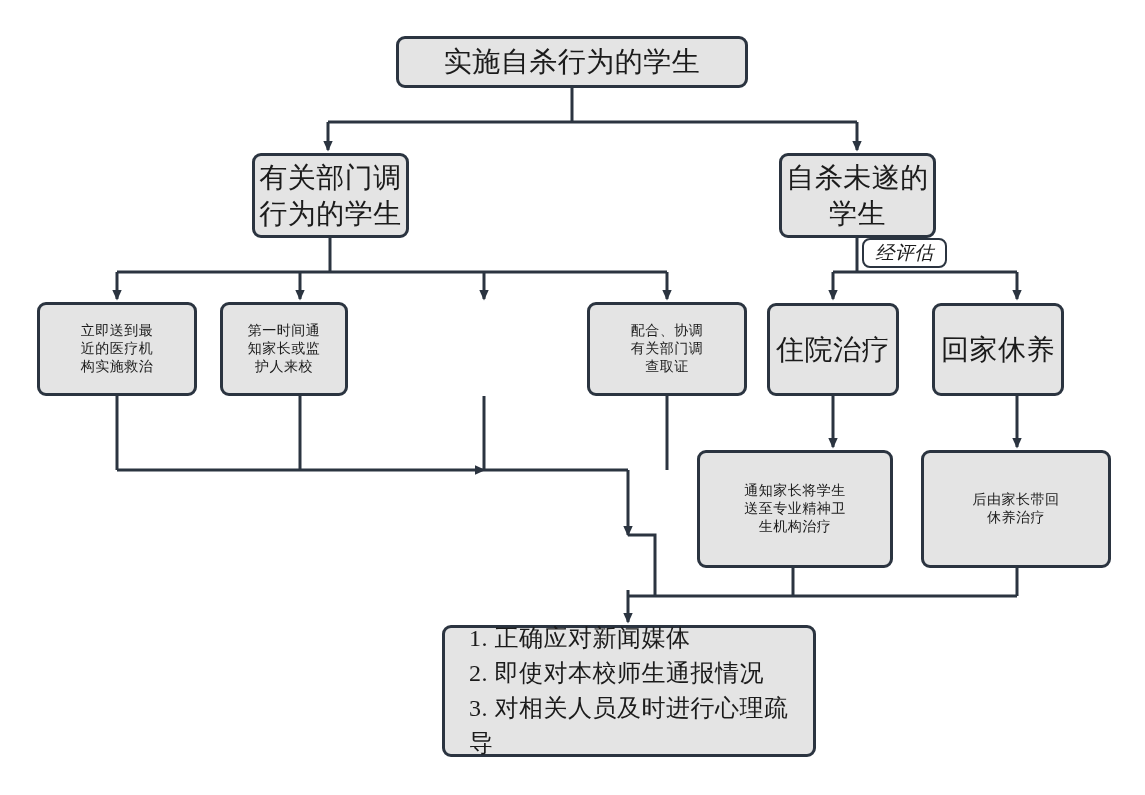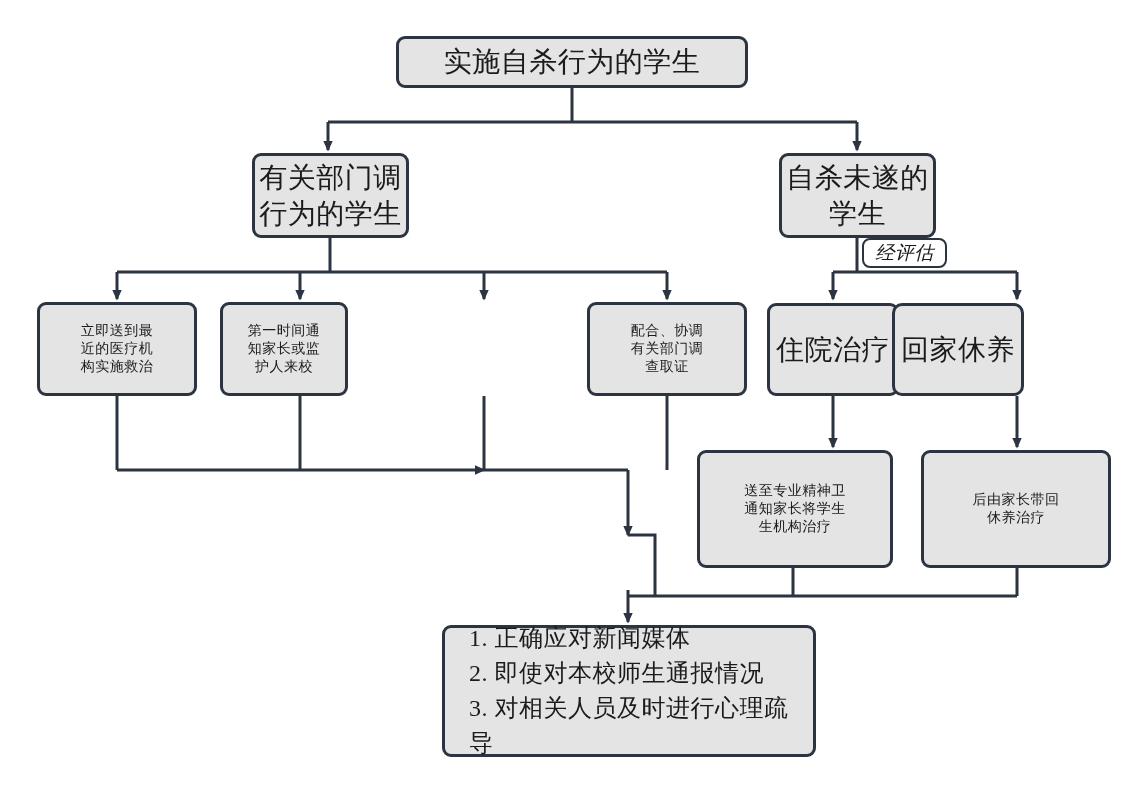--- a/index.html
+++ b/index.html
@@ -104,27 +104,27 @@
   <div class="node small" style="left:587px;top:302px;width:160px;height:94px;flex-direction:column;">
     <span class="txt">配合、协调</span>
     <span class="txt">有关部门调</span>
     <span class="txt">查取证</span>
   </div>
 
   <div class="node" style="left:767px;top:303px;width:132px;height:93px;">
     <span class="txt">住院治疗</span>
   </div>
 
-  <div class="node" style="left:892px;top:303px;width:132px;height:93px;border-radius:10px;">
+  <div class="node" style="left:932px;top:303px;width:132px;height:93px;">
     <span class="txt">回家休养</span>
   </div>
 
   <div class="node small" style="left:697px;top:450px;width:196px;height:118px;flex-direction:column;">
+    <span class="txt">通知家长将学生</span>
     <span class="txt">送至专业精神卫</span>
-    <span class="txt">通知家长将学生</span>
     <span class="txt">生机构治疗</span>
   </div>
 
   <div class="node small" style="left:921px;top:450px;width:190px;height:118px;flex-direction:column;">
     <span class="txt">后由家长带回</span>
     <span class="txt">休养治疗</span>
   </div>
 
   <div class="node summary" style="left:442px;top:625px;width:374px;height:132px;flex-direction:column;align-items:flex-start;justify-content:center;">
     <span class="txt">1. 正确应对新闻媒体</span>

